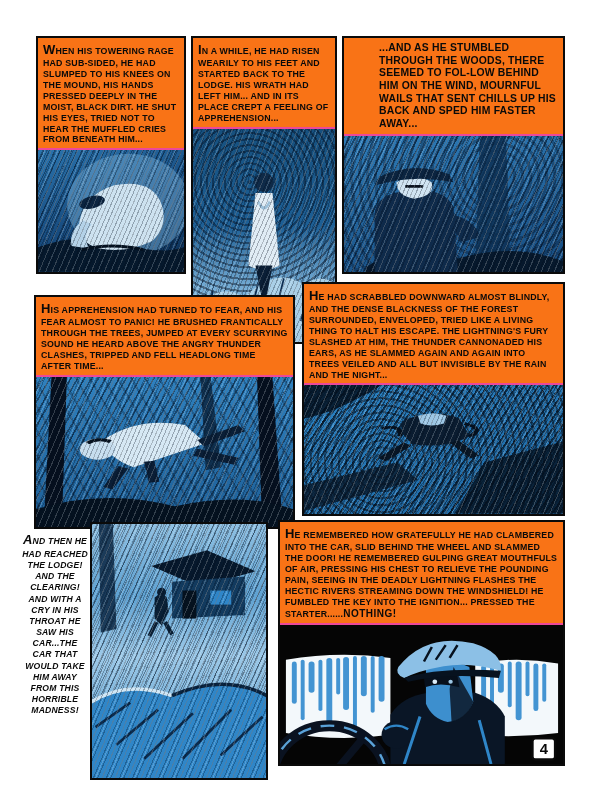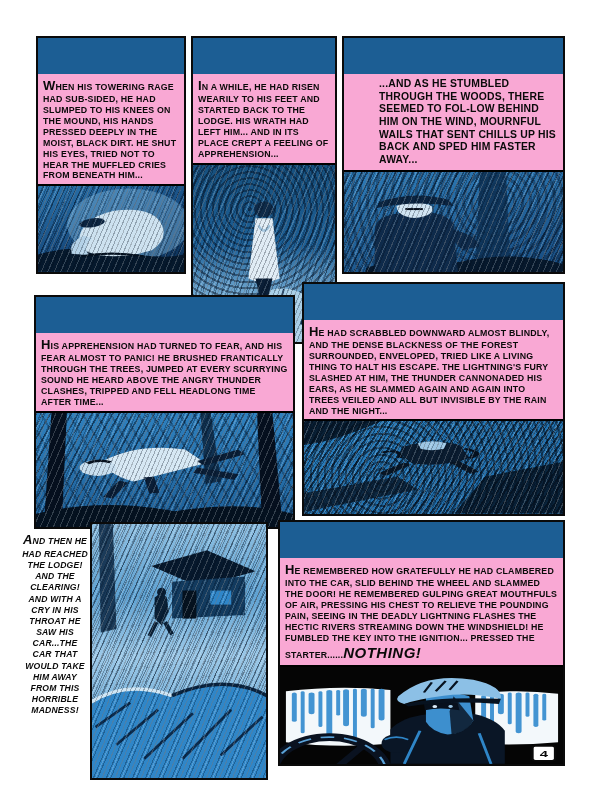--- a/index.html
+++ b/index.html
@@ -1,25 +1,25 @@
 <!DOCTYPE html>
 <html><head>
 <meta charset="utf-8">
 <style>
   html,body{margin:0;padding:0;background:#e8e8e8;}
   .stage{position:relative;width:600px;height:800px;background:#ffffff;overflow:hidden;
          font-family:"Liberation Sans",sans-serif;}
   .panel{position:absolute;border:2px solid #0a0a0a;background:#1c5e94;display:flex;
          flex-direction:column;box-sizing:border-box;}
-  .caption{background:#f9a8d4;border-bottom:2px solid #000000;padding:4px 5px 3px 5px;
+  .caption{background:#f97316;border-bottom:2px solid #ec4899;padding:4px 5px 3px 5px;
            font-weight:bold;font-size:8.8px;line-height:1.24;letter-spacing:.2px;color:#0a0a0a;
-           text-transform:uppercase;margin-top:36px;}
+           text-transform:uppercase;}
   .caption.big{font-size:10.4px;line-height:1.22;padding-left:35px;}
   .cap-init{font-size:13px;}
-  .emph{font-style:italic;font-size:15px;letter-spacing:.5px;}
+  .emph{font-size:10px;letter-spacing:.5px;}
   .art{position:relative;flex:1;overflow:hidden;}
   .art svg{position:absolute;inset:0;width:100%;height:100%;}
   .rain{position:absolute;inset:0;pointer-events:none;
         background:repeating-linear-gradient(113deg,rgba(240,250,255,.20) 0 1px,transparent 1px 6px),
                    repeating-linear-gradient(113deg,rgba(3,12,26,.30) 0 1px,transparent 1px 4px);}
   .art1{background:
         repeating-linear-gradient(115deg,rgba(3,12,26,.40) 0 1px,transparent 1px 5px),
         linear-gradient(160deg,#2a74ae 0%,#16497c 55%,#0b2c50 100%);}
   .art2{background:
         repeating-linear-gradient(105deg,rgba(6,20,40,.35) 0 1px,transparent 1px 6px),

